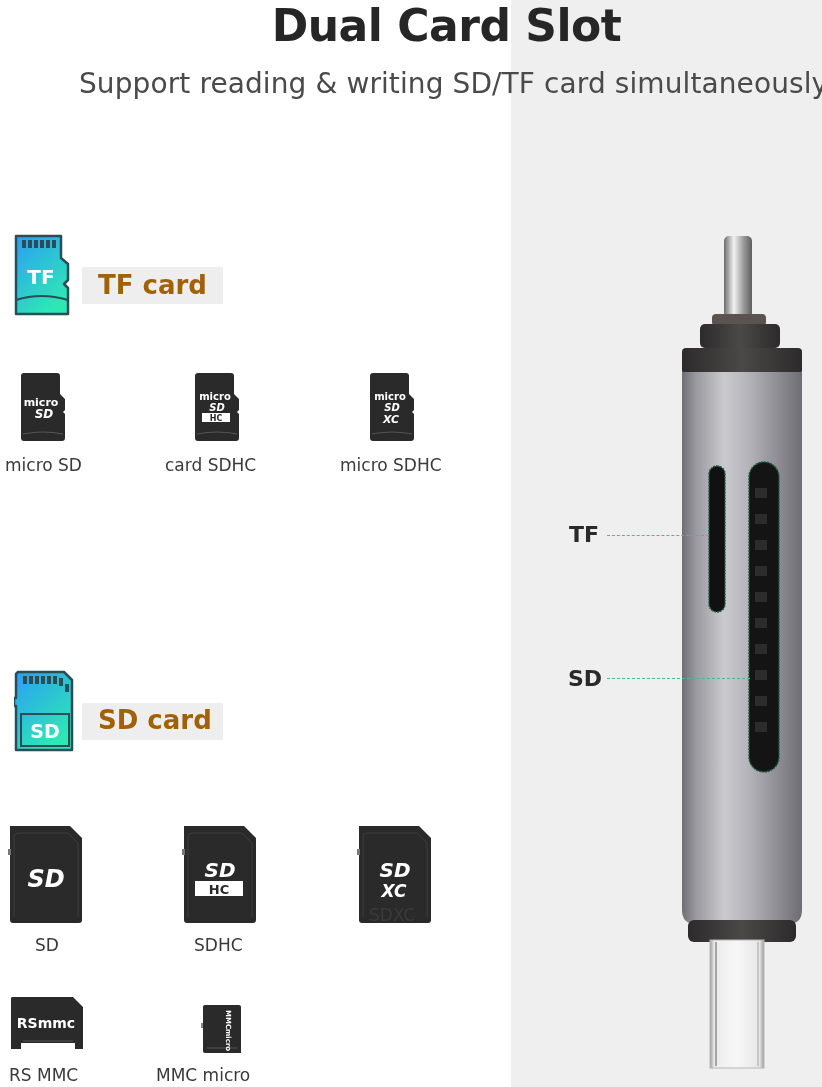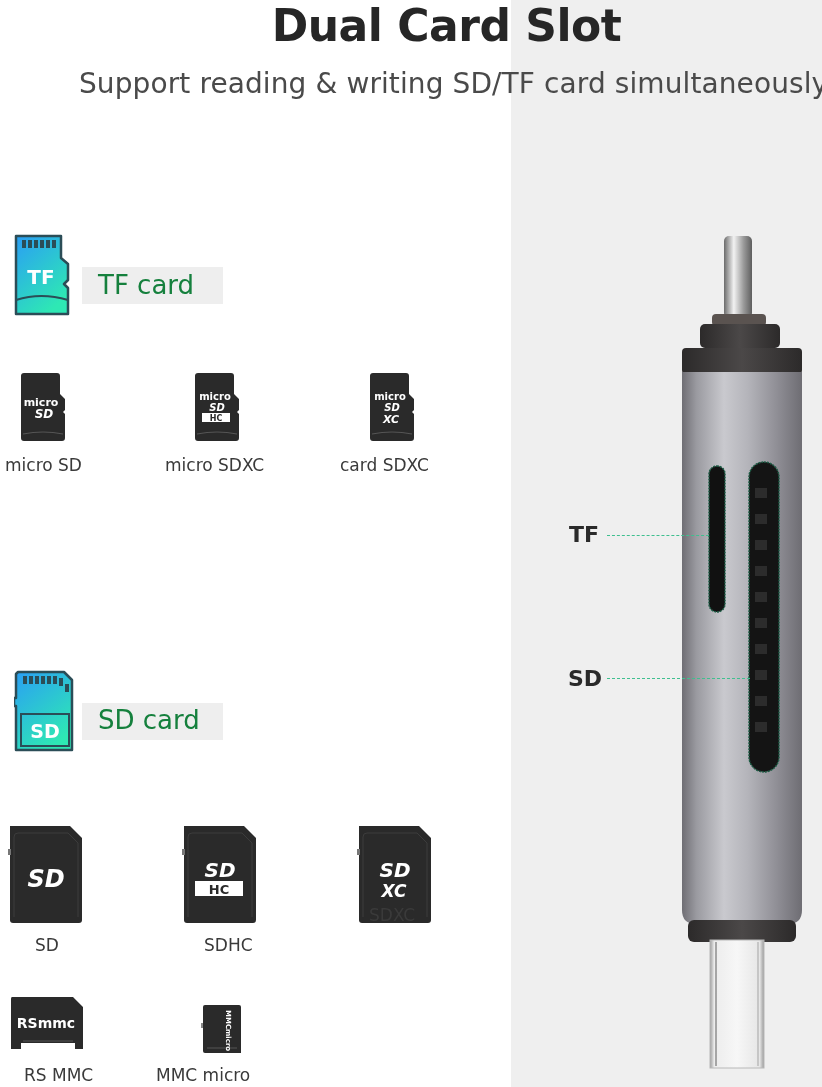--- a/index.html
+++ b/index.html
@@ -6,21 +6,21 @@
   html, body { width: 822px; height: 1087px; overflow: hidden; background: #ffffff; }
   body { position: relative; font-family: "DejaVu Sans", sans-serif; color: #222; }
 
   .bg-right { position: absolute; left: 511px; top: 0; width: 311px; height: 1087px; background: #efefef; }
 
   .title { position: absolute; left: 0; width: 893px; top: 0; text-align: center;
            font-size: 44px; font-weight: bold; color: #262626; letter-spacing: -0.5px; line-height: 52px; }
   .subtitle { position: absolute; left: 79px; top: 66px; font-size: 28px; color: #4a4a4a;
               line-height: 36px; white-space: nowrap; letter-spacing: 0.1px; }
   .cat-label-bg { position: absolute; left: 82px; width: 141px; height: 37px; background: #eeeeee; }
-  .cat-label { position: absolute; left: 98px; font-size: 26px; font-weight: normal; color: #15803d; line-height: 37px; }
+  .cat-label { position: absolute; left: 98px; font-size: 26px; font-weight: bold; color: #a16207; line-height: 37px; }
   .card-label { position: absolute; font-size: 17px; color: #3a3a3a; white-space: nowrap; line-height: 20px; }
   .callout { position: absolute; font-size: 22px; font-weight: bold; color: #2a2a2a; line-height: 26px; }
   .leader { position: absolute; height: 0; border-top: 1.5px dashed #3fbf8f; }
 </style>
 </head>
 <body>
 
 <div class="bg-right"></div>
 
 <div class="title">Dual Card Slot</div>
@@ -61,32 +61,32 @@
 
   <div>
     <svg style="position:absolute;left:193px;top:372px" width="54" height="70" viewBox="0 0 54 70">
       <path d="M2 4 Q2 1 5 1 H38 Q41 1 41 4 V22 L46 27 V38 L44 40 L46 42 V66 Q46 69 43 69 H5 Q2 69 2 66 Z" fill="#2a2a2a"></path>
       <path d="M4 62 Q24 58 44 62" fill="none" stroke="#555" stroke-width="1.2"></path>
       <text x="22" y="28" text-anchor="middle" font-family="DejaVu Sans, sans-serif" font-weight="bold" font-size="10" fill="#fff">micro</text>
       <text x="24" y="39" text-anchor="middle" font-family="DejaVu Sans, sans-serif" font-weight="bold" font-style="italic" font-size="10" fill="#fff">SD</text>
       <rect x="9" y="41" width="28" height="9" fill="#fff"></rect>
       <text x="23" y="49" text-anchor="middle" font-family="DejaVu Sans, sans-serif" font-weight="bold" font-size="8" fill="#2a2a2a">HC</text>
     </svg>
-    <div class="card-label" style="left:165px;top:455px">micro SDXC</div>
+    <div class="card-label" style="left:165px;top:455px">card SDHC</div>
   </div>
 
   <div>
     <svg style="position:absolute;left:368px;top:372px" width="54" height="70" viewBox="0 0 54 70">
       <path d="M2 4 Q2 1 5 1 H38 Q41 1 41 4 V22 L46 27 V38 L44 40 L46 42 V66 Q46 69 43 69 H5 Q2 69 2 66 Z" fill="#2a2a2a"></path>
       <path d="M4 62 Q24 58 44 62" fill="none" stroke="#555" stroke-width="1.2"></path>
       <text x="22" y="28" text-anchor="middle" font-family="DejaVu Sans, sans-serif" font-weight="bold" font-size="10" fill="#fff">micro</text>
       <text x="24" y="39" text-anchor="middle" font-family="DejaVu Sans, sans-serif" font-weight="bold" font-style="italic" font-size="10" fill="#fff">SD</text>
       <text x="23" y="51" text-anchor="middle" font-family="DejaVu Sans, sans-serif" font-weight="bold" font-style="italic" font-size="11" fill="#fff">XC</text>
     </svg>
-    <div class="card-label" style="left:340px;top:455px">card SDXC</div>
+    <div class="card-label" style="left:340px;top:455px">micro SDHC</div>
   </div>
 </div>
 
 <div>
   <svg style="position:absolute;left:14px;top:670px" width="62" height="84" viewBox="0 0 62 84">
     <defs>
       <linearGradient id="gSD" x1="0" y1="0" x2="0.6" y2="1">
         <stop offset="0" stop-color="#2a9ef5"></stop>
         <stop offset="1" stop-color="#2ee8b4"></stop>
       </linearGradient>
@@ -120,41 +120,41 @@
 
   <div>
     <svg style="position:absolute;left:182px;top:825px" width="76" height="100" viewBox="0 0 76 100">
       <path d="M3 1 H62 L74 13 V95 Q74 98 71 98 H5 Q2 98 2 95 V1 Z" fill="#2a2a2a"></path>
       <rect x="0" y="24" width="3" height="6" fill="#777"></rect>
       <path d="M6 92 V12 Q6 8 10 8 H60 L70 18 V92" fill="none" stroke="#3c3c3c" stroke-width="1"></path>
       <text x="38" y="52" text-anchor="middle" font-family="DejaVu Sans, sans-serif" font-weight="bold" font-style="italic" font-size="20" fill="#fff">SD</text>
       <rect x="13" y="56" width="48" height="15" fill="#fff"></rect>
       <text x="37" y="69" text-anchor="middle" font-family="DejaVu Sans, sans-serif" font-weight="bold" font-size="13" fill="#2a2a2a">HC</text>
     </svg>
-    <div class="card-label" style="left:204px;top:935px">SDHC</div>
+    <div class="card-label" style="left:194px;top:935px">SDHC</div>
   </div>
 
   <div>
     <svg style="position:absolute;left:357px;top:825px" width="76" height="100" viewBox="0 0 76 100">
       <path d="M3 1 H62 L74 13 V95 Q74 98 71 98 H5 Q2 98 2 95 V1 Z" fill="#2a2a2a"></path>
       <rect x="0" y="24" width="3" height="6" fill="#777"></rect>
       <path d="M6 92 V12 Q6 8 10 8 H60 L70 18 V92" fill="none" stroke="#3c3c3c" stroke-width="1"></path>
       <text x="38" y="52" text-anchor="middle" font-family="DejaVu Sans, sans-serif" font-weight="bold" font-style="italic" font-size="20" fill="#fff">SD</text>
       <text x="37" y="72" text-anchor="middle" font-family="DejaVu Sans, sans-serif" font-weight="bold" font-style="italic" font-size="17" fill="#fff">XC</text>
     </svg>
     <div class="card-label" style="left:369px;top:905px">SDXC</div>
   </div>
 
   <div>
     <svg style="position:absolute;left:9px;top:995px" width="76" height="56" viewBox="0 0 76 56">
       <path d="M3 2 H64 L74 12 V54 H66 V48 H12 V54 H2 V4 Q2 2 3 2 Z" fill="#2a2a2a"></path>
       <line x1="14" y1="46" x2="64" y2="46" stroke="#555" stroke-width="1"></line>
       <text x="37" y="33" text-anchor="middle" font-family="DejaVu Sans, sans-serif" font-weight="bold" font-size="14" fill="#fff">RSmmc</text>
     </svg>
-    <div class="card-label" style="left:24px;top:1065px">RS MMC</div>
+    <div class="card-label" style="left:9px;top:1065px">RS MMC</div>
   </div>
 
   <div>
     <svg style="position:absolute;left:201px;top:1003px" width="42" height="52" viewBox="0 0 42 52">
       <path d="M4 2 H38 Q40 2 40 4 V50 H4 Q2 50 2 48 V4 Q2 2 4 2 Z" fill="#2a2a2a"></path>
       <rect x="0" y="20" width="2" height="5" fill="#888"></rect>
       <line x1="6" y1="45" x2="36" y2="45" stroke="#555" stroke-width="1"></line>
       <text x="0" y="0" transform="translate(25,7) rotate(90)" font-family="DejaVu Sans, sans-serif" font-weight="bold" font-size="7" fill="#fff">MMCmicro</text>
     </svg>
     <div class="card-label" style="left:156px;top:1065px">MMC micro</div>

